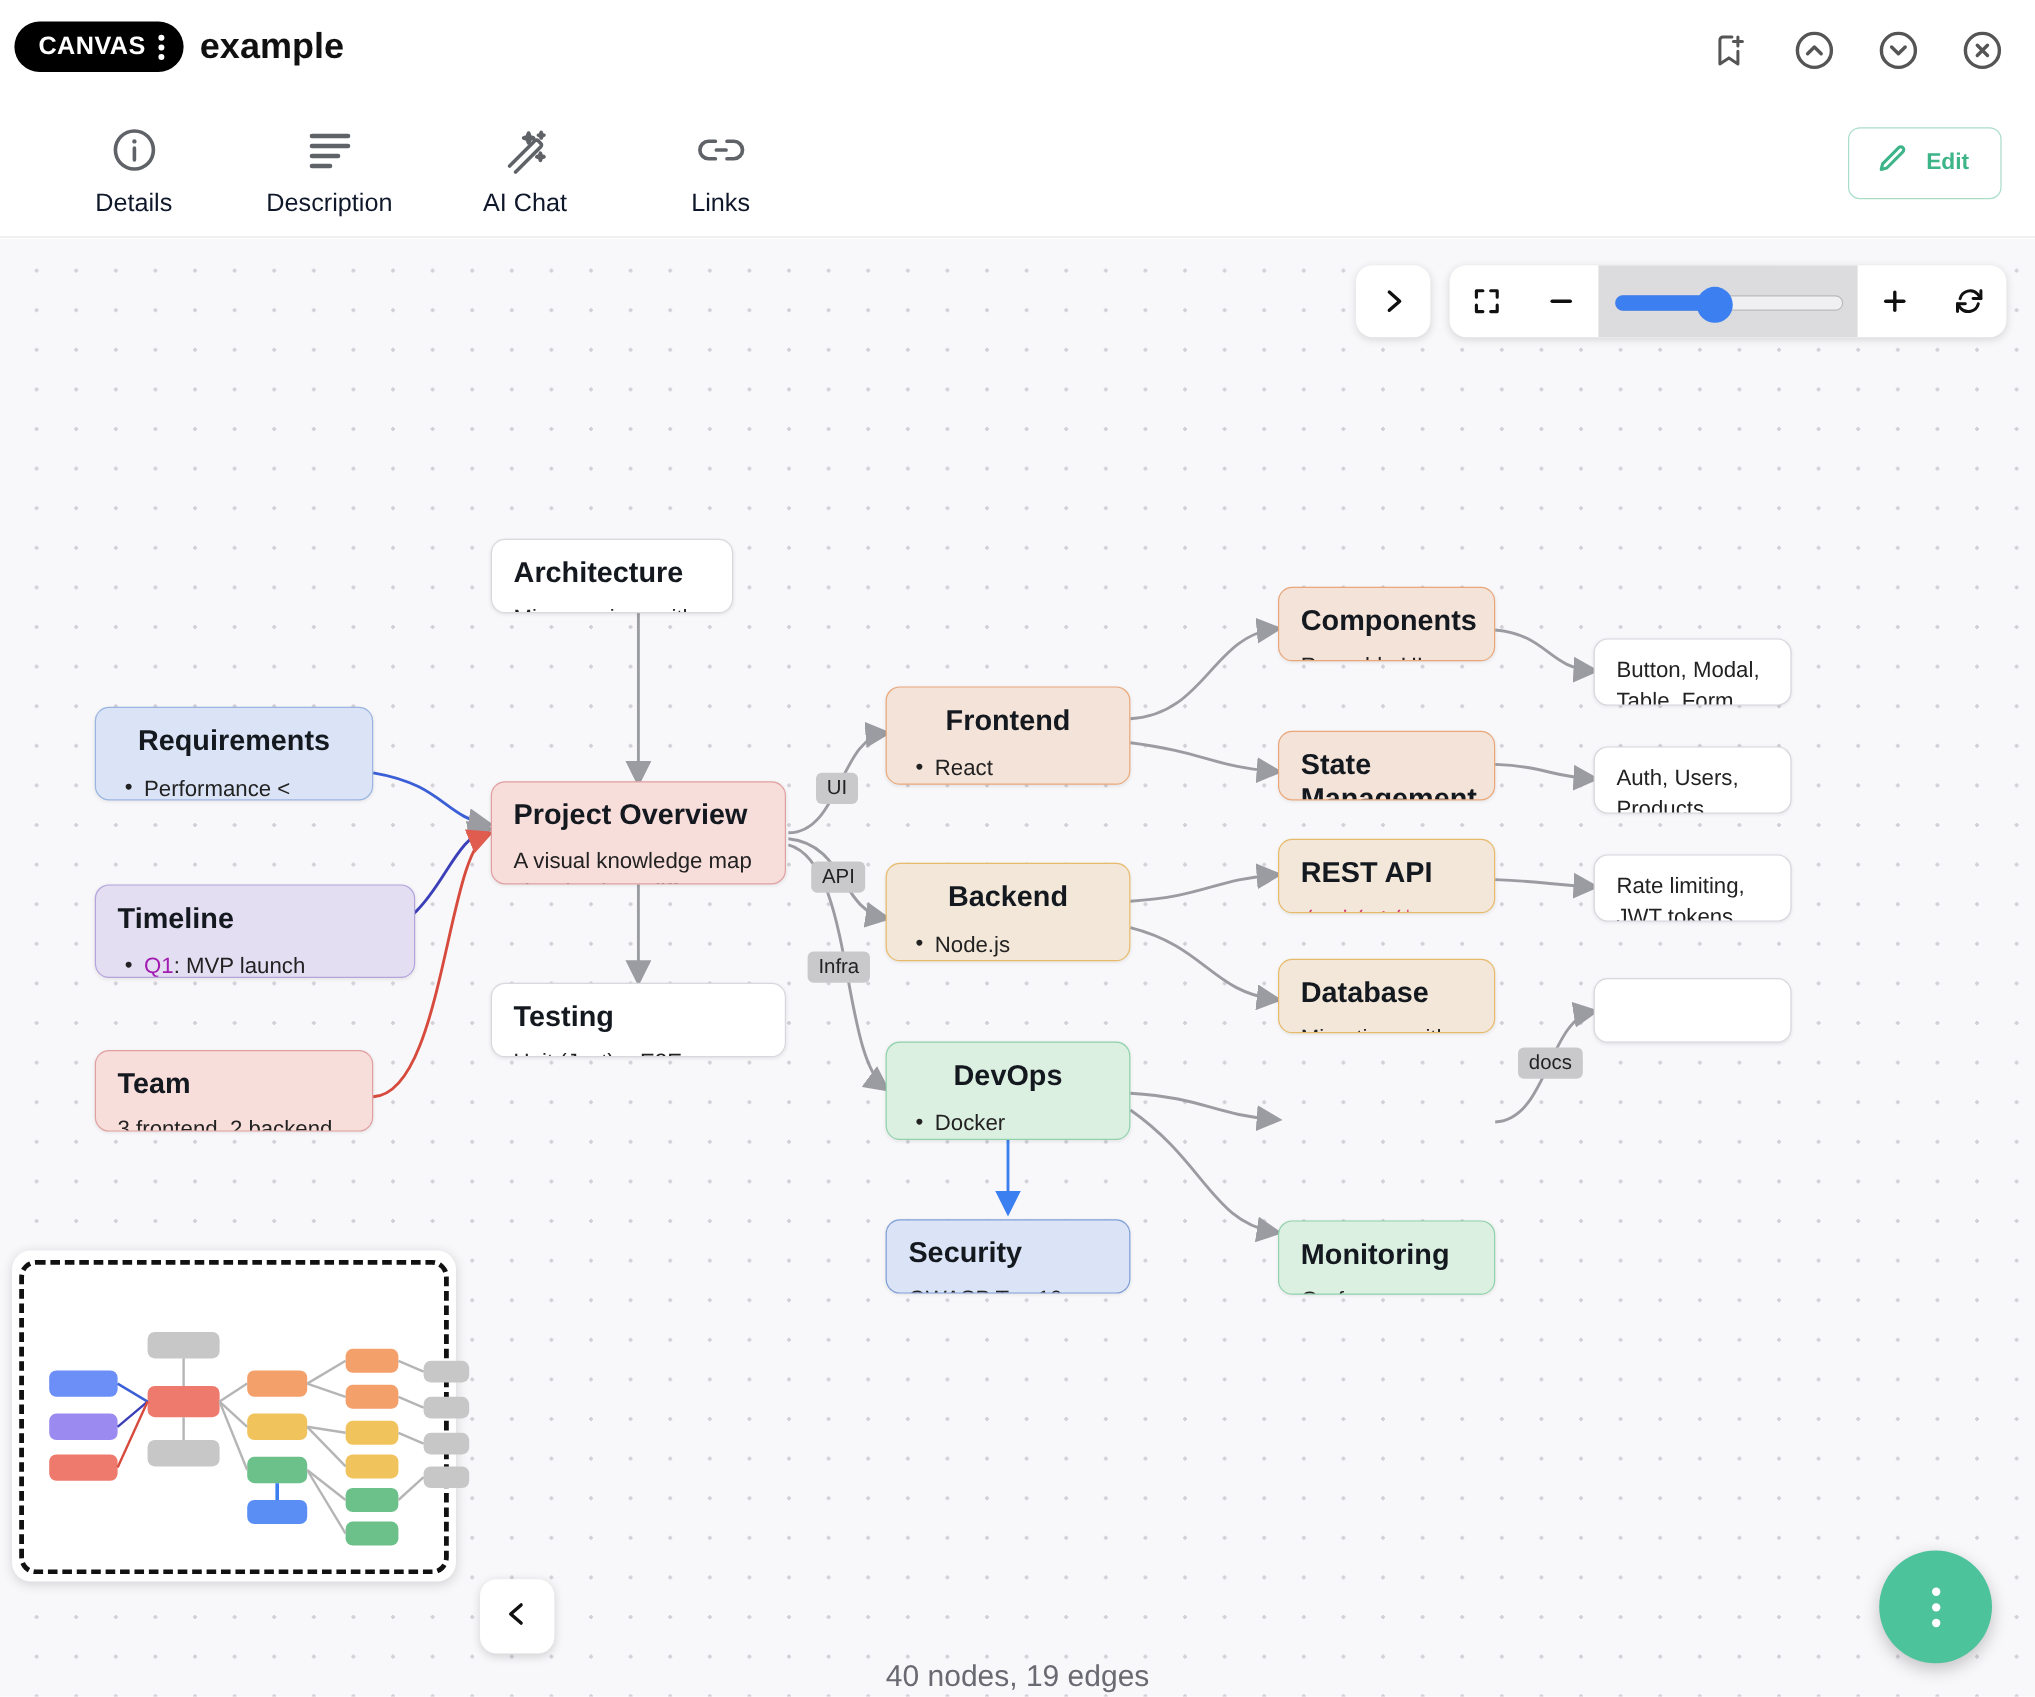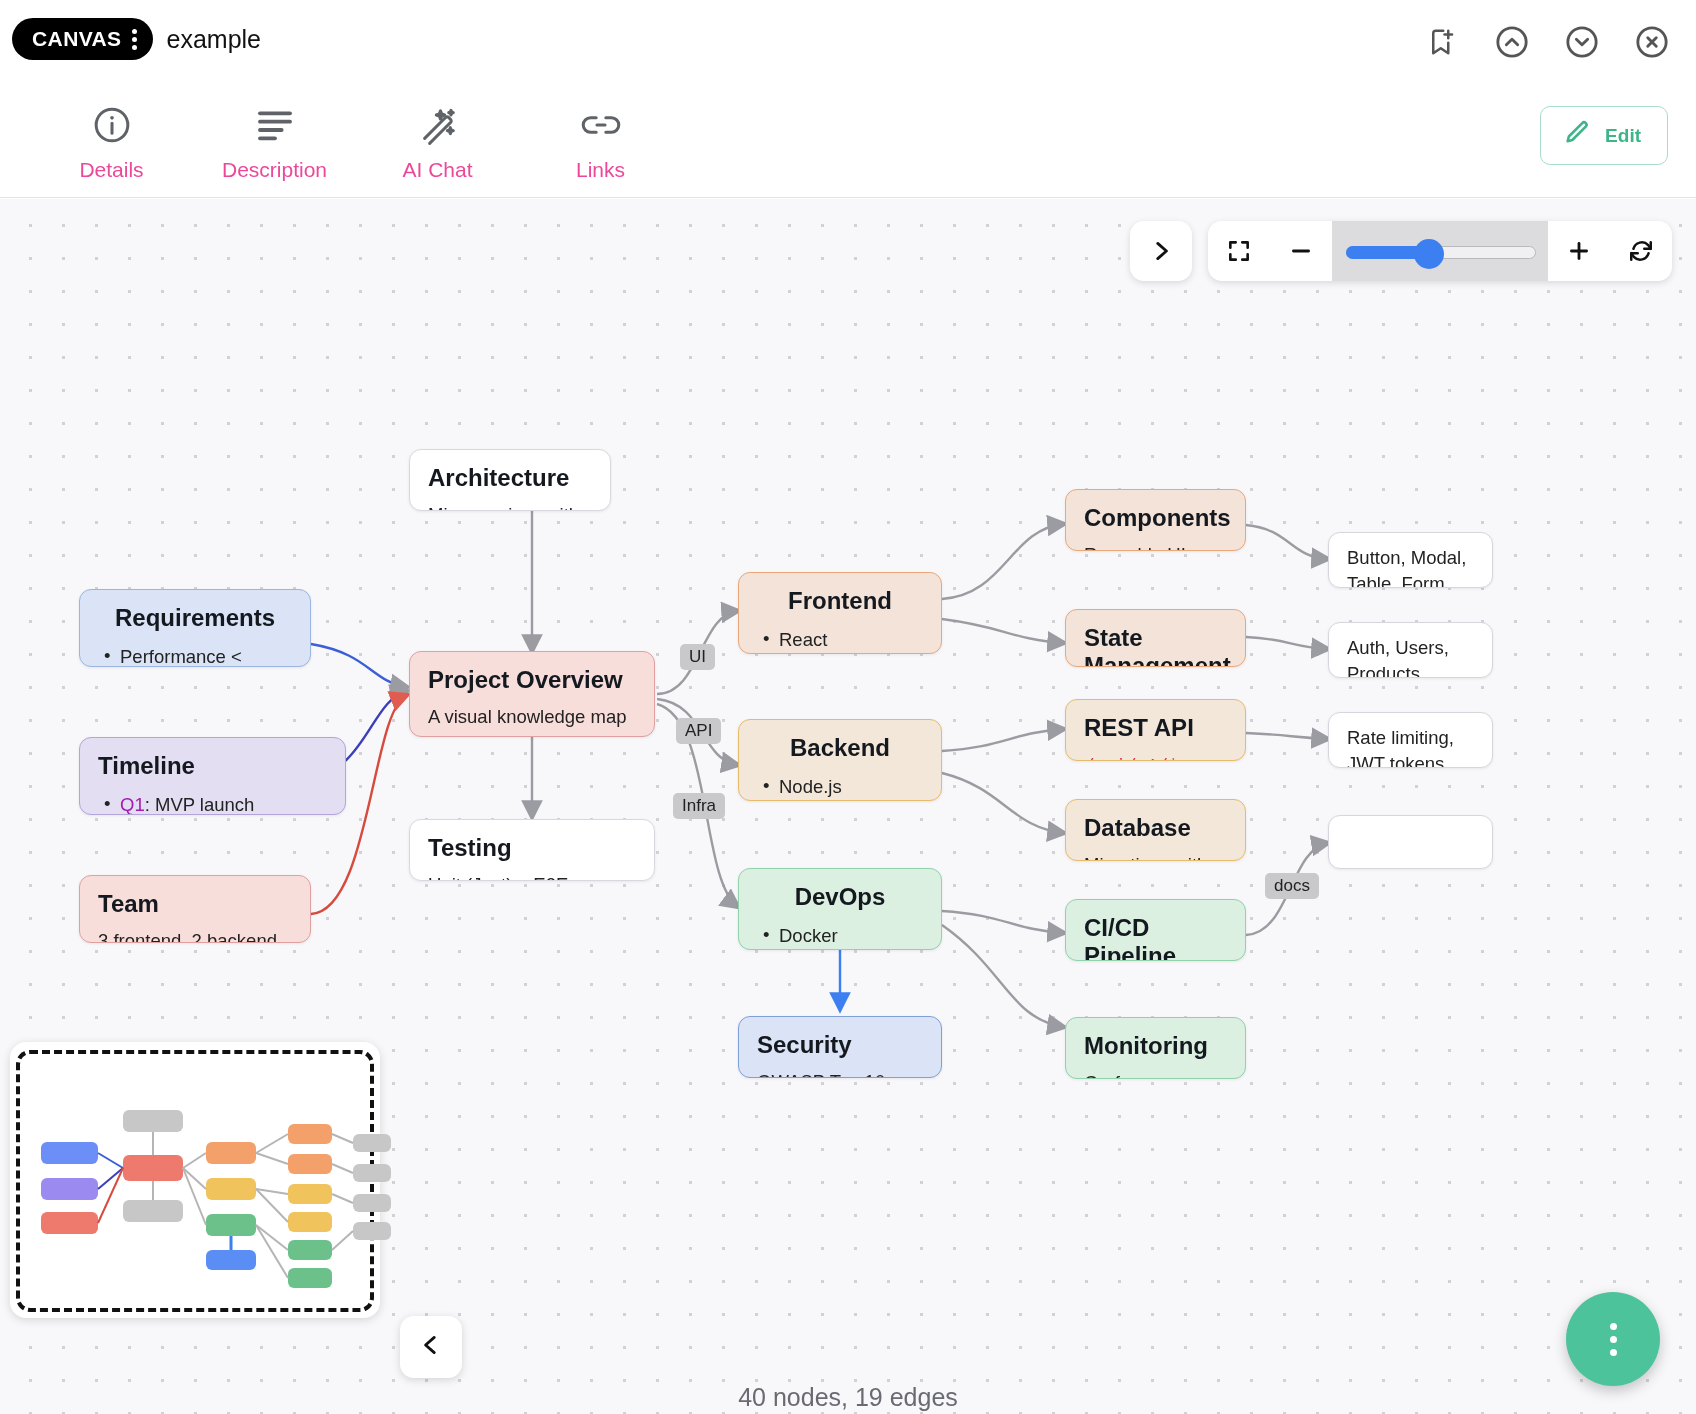--- a/index.html
+++ b/index.html
@@ -21,42 +21,42 @@
     display: flex; align-items: center; gap: 14px;
   }
   .canvas-badge {
     display: flex; align-items: center; gap: 10px;
     background: #000000; color: #fff;
     border-radius: 24px; padding: 9px 16px 9px 20px;
     font-size: 21px; font-weight: 700; letter-spacing: .4px;
   }
   .kebab { display: flex; flex-direction: column; gap: 3px; }
   .kebab i { display: block; width: 5px; height: 5px; border-radius: 50%; background: #fff; }
-  .doc-title { font-size: 25px; color: #111; font-weight: 400; }
+  .doc-title { font-size: 30px; color: #111; font-weight: 700; }
 
   .header-actions {
     position: absolute; right: 22px; top: 20px;
     display: flex; align-items: center; gap: 26px;
   }
   .hicon { width: 44px; height: 44px; color: #555; cursor: pointer;
            display: flex; align-items: center; justify-content: center; }
   .hicon svg { display: block; }
 
   
   .tabbar {
     position: absolute; top: 88px; left: 0; width: 1696px; height: 110px;
     background: #fff; border-bottom: 1px solid #e6e6e6;
   }
   .tabs { position: absolute; left: 30px; top: 8px; display: flex; }
   .tab {
     width: 163px; display: flex; flex-direction: column;
     align-items: center; gap: 12px; cursor: pointer; padding-top: 8px;
   }
   .tab .ticon { height: 42px; display: flex; align-items: center; color: #5f6368; }
-  .tab .tlabel { font-size: 21px; color: #ec4899; }
+  .tab .tlabel { font-size: 21px; color: #0f172a; }
   .edit-btn {
     position: absolute; right: 28px; top: 18px;
     display: flex; align-items: center; gap: 14px;
     border: 1px solid #a9ddc8; border-radius: 10px;
     padding: 12px 26px 12px 22px; background: #fff;
     color: #3eb489; font-size: 19px; font-weight: 700; cursor: pointer;
   }
 
   
   .canvas {
@@ -440,24 +440,20 @@
     <div class="node" style="left:1065px; top:500px; width:181px; height:62px; background:#f2e7d8; border-color:#e8bb6a;">
       <div class="ntitle">REST API</div>
       <div class="nbody"><span class="code">/api/v1/*</span></div>
     </div>
 
     <div class="node" style="left:1065px; top:600px; width:181px; height:62px; background:#f2e7d8; border-color:#e8bb6a;">
       <div class="ntitle">Database</div>
       <div class="nbody">Migrations with Prisma ORM</div>
     </div>
 
-    <div class="node" style="left:1065px; top:700px; width:181px; height:62px; background:#dcf0e2; border-color:#8fd2ab;">
-      <div class="ntitle">CI/CD Pipeline</div>
-
-    </div>
 
     <div class="node" style="left:1065px; top:798px; width:181px; height:62px; background:#dcf0e2; border-color:#8fd2ab;margin-top:20px;">
       <div class="ntitle">Monitoring</div>
       <div class="nbody">Grafana + Prometheus</div>
     </div>
 
     <div class="node" style="left:1328px; top:333px; width:165px; height:56px; padding-top:12px;">
       <div class="nbody">Button, Modal, Table, Form, Card</div>
     </div>
     <div class="node" style="left:1328px; top:423px; width:165px; height:56px; padding-top:12px;">

